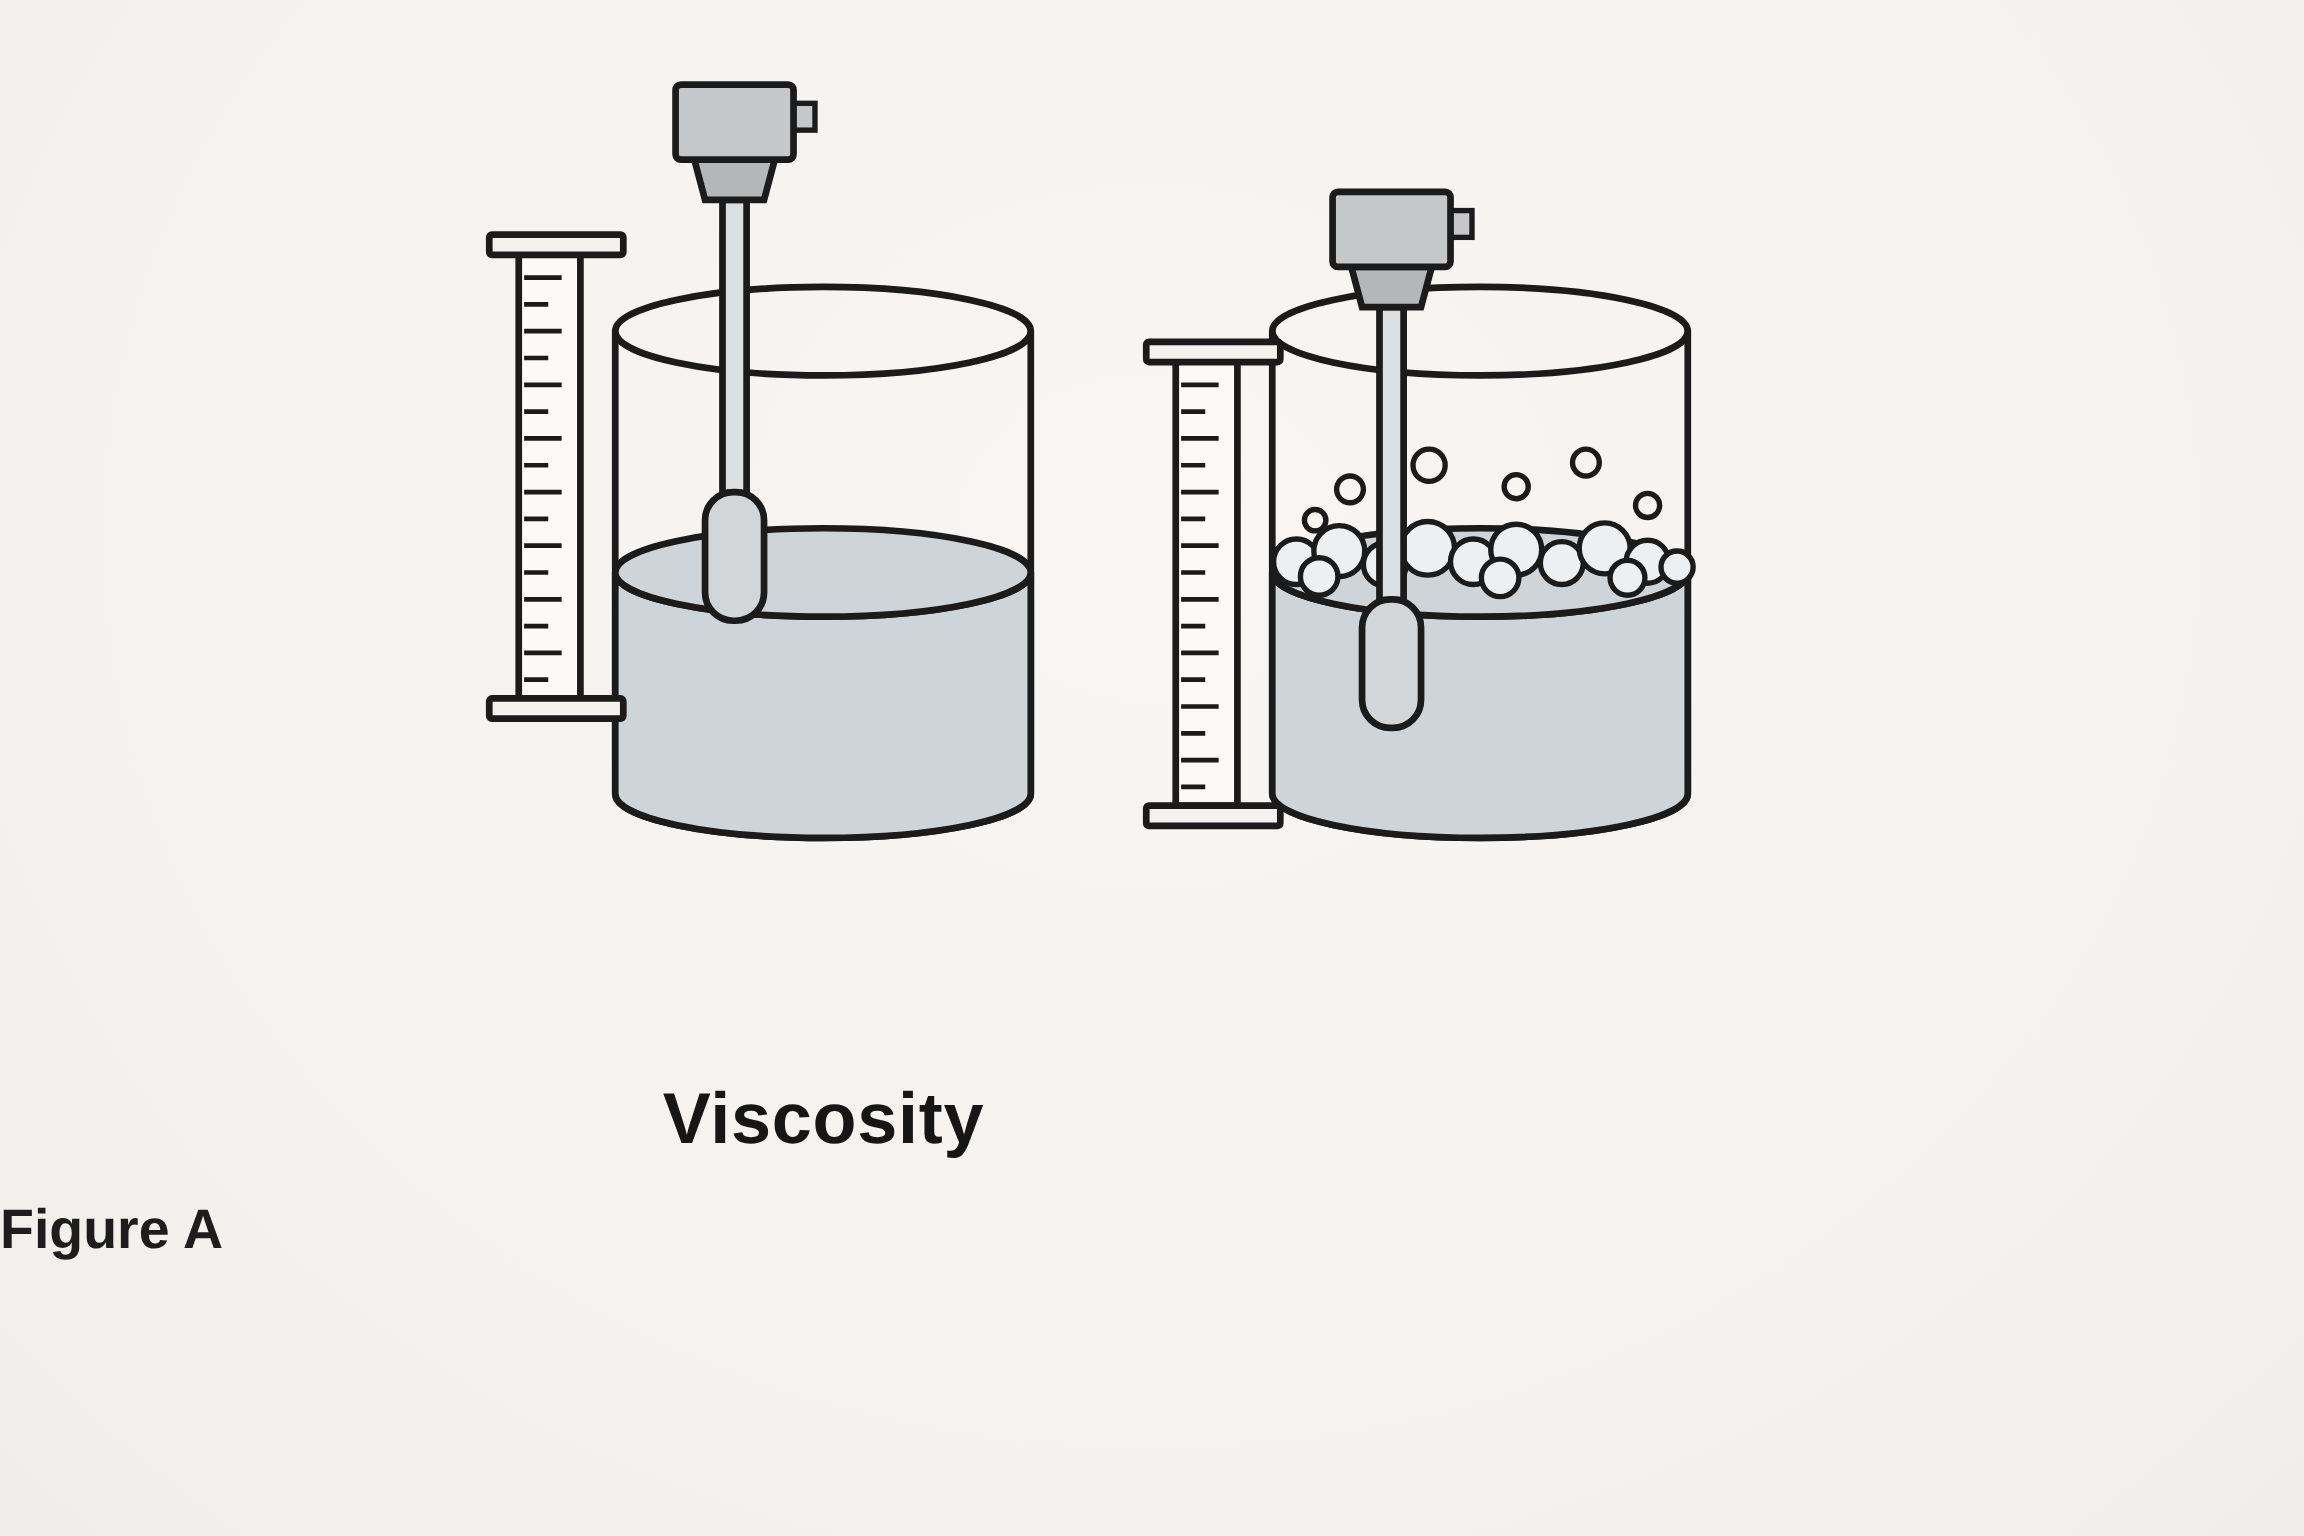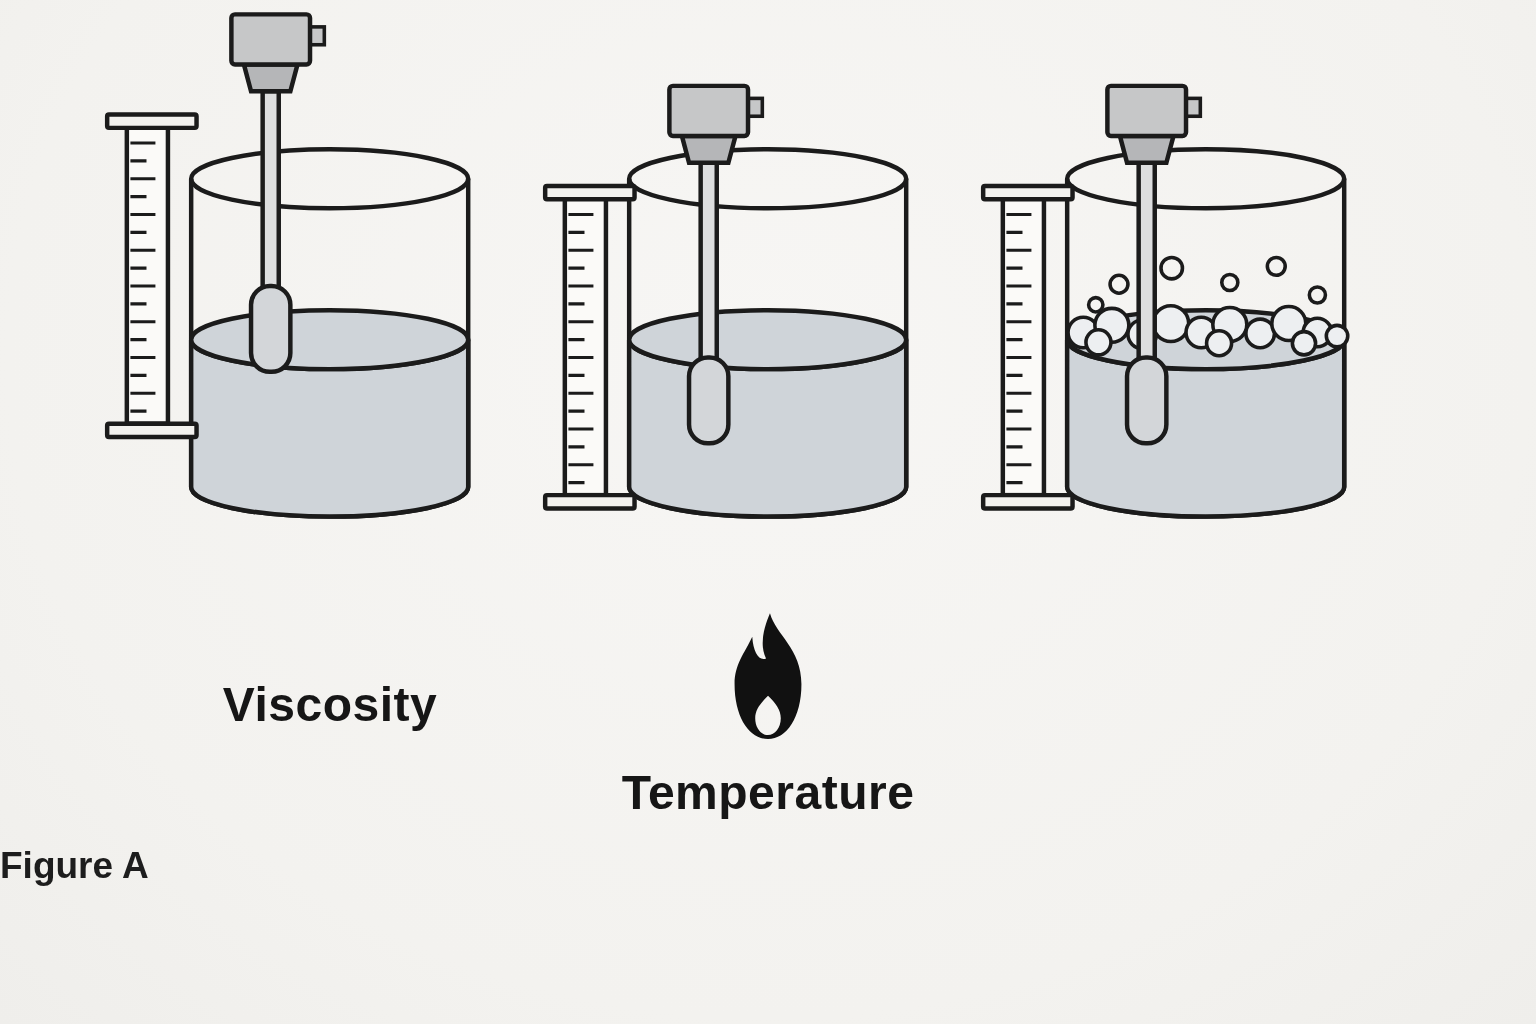--- a/index.html
+++ b/index.html
@@ -13,20 +13,21 @@
     background: radial-gradient(ellipse at 50% 35%, #f7f6f4 0%, #f3f2ef 70%, #efeeeb 100%);
     font-family: "Liberation Sans", sans-serif;
     color: #1a1a1a;
   }
   .defs-holder { position: absolute; width: 0; height: 0; }
 
   .panels {
     display: flex;
     justify-content: center;
     gap: 10px;
+    padding-top: 42px;
   }
   .panel {
     width: 428px;
     display: flex;
     flex-direction: column;
     align-items: center;
   }
   .illustration {
     width: 420px;
     height: 581px;
@@ -127,30 +128,20 @@
 <div class="panels">
 
   <section class="panel panel--viscosity">
     <svg class="illustration" viewBox="0 0 470 650">
       <use href="#beaker-unit"></use>
       <use href="#sensor-assembly" y="-80"></use>
     </svg>
     <div class="panel-label">Viscosity</div>
   </section>
 
-  <section class="panel panel--temperature">
-    <svg class="illustration" viewBox="0 0 470 650">
-      <use href="#beaker-unit"></use>
-      <use href="#sensor-assembly"></use>
-    </svg>
-    <svg class="flame" viewBox="0 0 120 150">
-      <use href="#flame-shape"></use>
-    </svg>
-    <div class="panel-label">Temperature</div>
-  </section>
 
   <section class="panel panel--foam">
     <svg class="illustration" viewBox="0 0 470 650">
       <use href="#beaker-unit"></use>
       <use href="#foam-unit"></use>
       <use href="#sensor-assembly"></use>
     </svg>
   </section>
 
 </div>

